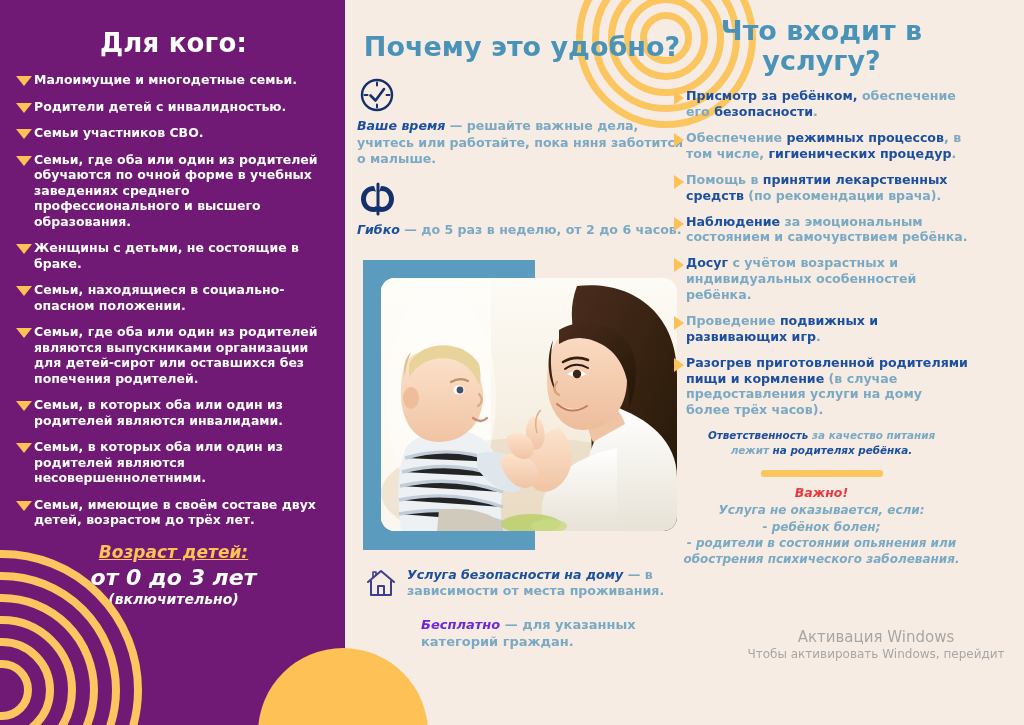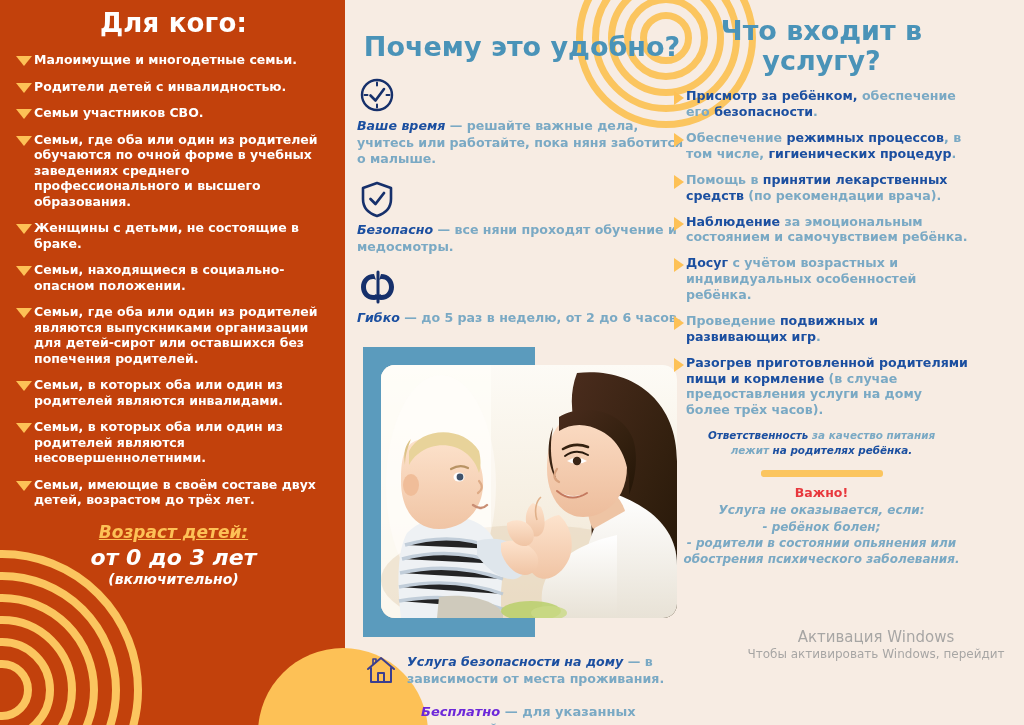--- a/index.html
+++ b/index.html
@@ -47,23 +47,23 @@
     left: 258px; top: 648px;
     width: 170px; height: 170px;
     z-index: 4;
   }
 
   
   #col-left {
     position: absolute;
     left: 0; top: 0;
     width: 345px; height: 725px;
-    background: #c2410c;
+    background: #701a75;
     z-index: 2;
-    padding: 0 14px 0 16px;
+    padding: 20px 14px 0 16px;
     overflow: hidden;
   }
 
   #col-left .col-title {
     color: #ffffff;
     font-size: 26px;
     font-weight: bold;
     text-align: center;
     letter-spacing: 0.2px;
     margin: 8px 0 14px 0;
@@ -263,20 +263,21 @@
     background: #fbc55f;
     border-radius: 3px;
     margin: 12px auto 8px auto;
   }
 
   #important-block { text-align: center; }
   #important-title {
     color: #e8383d;
     font-size: 12.5px;
     font-weight: bold;
+    font-style: italic;
     margin-bottom: 2px;
   }
   .imp-line {
     color: #7aa9c4;
     font-size: 12px;
     font-weight: bold;
     font-style: italic;
     line-height: 1.36;
   }
 
@@ -375,29 +376,20 @@
     <div id="mid-benefits">
         <div class="mid-item">
           <div class="mid-icon">
             <svg width="36" height="36" viewBox="0 0 36 36" fill="none" aria-hidden="true">
               <circle cx="18" cy="18" r="15" stroke="#16306b" stroke-width="2.4"></circle>
               <path d="M18 5.5 v3 M18 27.5 v3 M5.5 18 h3 M27.5 18 h3" stroke="#16306b" stroke-width="2" stroke-linecap="round"></path>
               <path d="M11.5 18.5 L16.5 23.5 L25 12" stroke="#16306b" stroke-width="2.6" fill="none" stroke-linecap="round" stroke-linejoin="round"></path>
             </svg>
           </div>
           <div class="mid-text"><span class="lead">Ваше время</span><span> — решайте важные дела, учитесь или работайте, пока няня заботится о малыше.</span></div>
-        </div>
-        <div class="mid-item">
-          <div class="mid-icon">
-            <svg width="36" height="38" viewBox="0 0 36 38" fill="none" aria-hidden="true">
-              <path d="M18 3 L32 8 V19 C32 28 26 33.5 18 36 C10 33.5 4 28 4 19 V8 Z" stroke="#16306b" stroke-width="2.6" fill="none" stroke-linejoin="round"></path>
-              <path d="M11.5 19 L16.5 24 L25 13" stroke="#16306b" stroke-width="2.8" fill="none" stroke-linecap="round" stroke-linejoin="round"></path>
-            </svg>
-          </div>
-          <div class="mid-text"><span class="lead">Безопасно</span><span> — все няни проходят обучение и медосмотры.</span></div>
         </div>
         <div class="mid-item">
           <div class="mid-icon">
             <svg width="36" height="34" viewBox="0 0 36 34" fill="none" aria-hidden="true">
               <path d="M15 4 C7 4 2 10 2 17 C2 24 7 30 15 30 C18 30 20 29 21 28 L17 24 C16 25 15 25 14 25 C10 25 7 21.5 7 17 C7 12.5 10 9 14 9 C15 9 16 9 17 10 Z" fill="#16306b"></path>
               <path d="M22 4 C30 4 35 10 35 17 C35 24 30 30 22 30 C20 30 18 29 17 28 L21 24 C22 25 23 25 23 25 C27 25 30 21.5 30 17 C30 12.5 27 9 23 9 C22 9 21 9 20 10 Z" fill="#16306b"></path>
               <path d="M19 2 L19 32" stroke="#16306b" stroke-width="3" stroke-linecap="round"></path>
             </svg>
           </div>
           <div class="mid-text"><span class="lead">Гибко</span><span> — до 5 раз в неделю, от 2 до 6 часов.</span></div>

